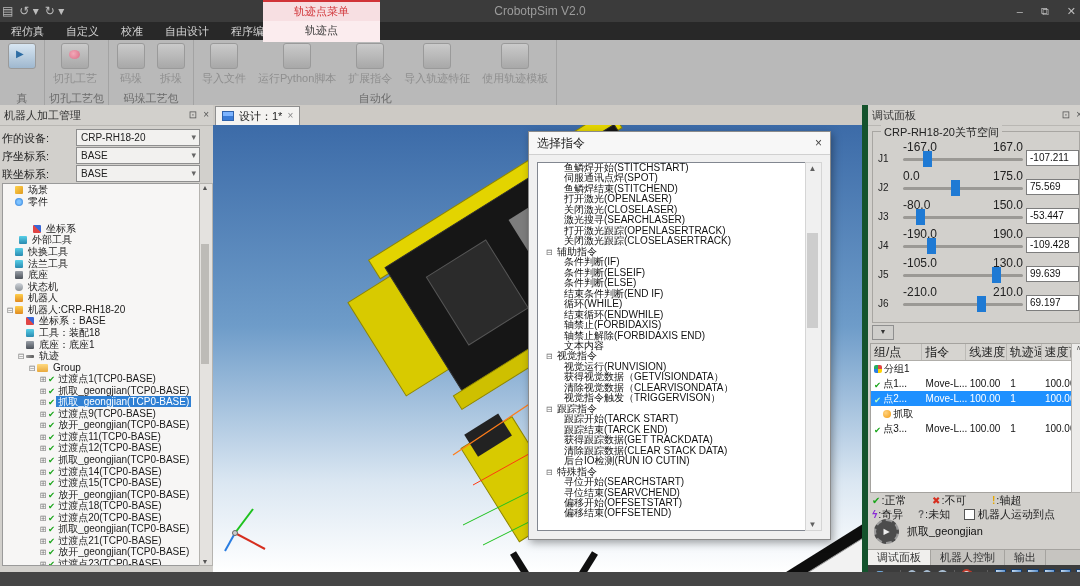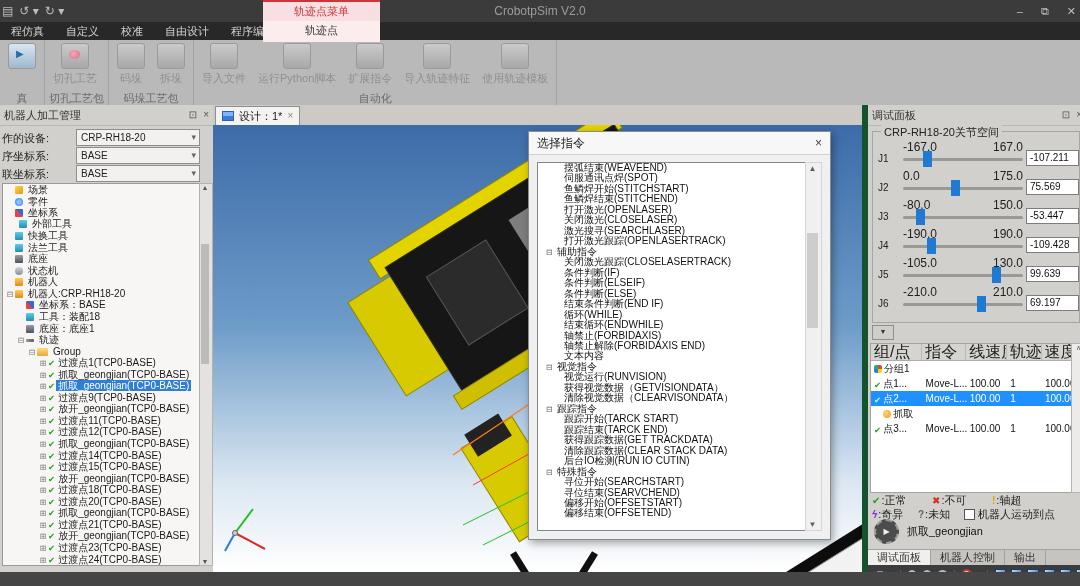--- a/index.html
+++ b/index.html
@@ -98,21 +98,21 @@
   .jtrack{position:absolute;height:3px;background:#9b9995;border-radius:2px;}
   .jthumb{position:absolute;width:9px;height:16px;background:#1f7ad4;}
   .jval{position:absolute;width:48px;height:14px;background:#fff;border:1px solid #7d7d7d;font-size:10px;
         line-height:14px;padding-left:3px;color:#111;}
   #jmore{position:absolute;left:4px;top:220px;width:20px;height:13px;background:#cfcecb;border:1px solid #8f8f8f;
          font-size:7px;text-align:center;line-height:12px;color:#333;}
   #ptable{position:absolute;left:2px;top:238px;width:201px;height:148px;background:#fff;border:1px solid #a5a39f;}
   #ptable-scroll{position:absolute;left:203px;top:238px;width:13px;height:148px;background:#ecebe9;border:1px solid #b5b3af;
          font-size:7px;color:#555;text-align:center;}
   .thead{display:flex;height:16px;background:#d6d4d0;border-bottom:1px solid #b0aeaa;}
-  .thead .tc{font-size:16px;color:#222;line-height:16px;padding-left:3px;border-right:1px solid #bcbab6;
+  .thead .tc{font-size:12px;color:#222;line-height:16px;padding-left:3px;border-right:1px solid #bcbab6;
              white-space:nowrap;overflow:hidden;}
   .prow{display:flex;height:15px;line-height:15px;font-size:10px;color:#111;}
   .prow.sel{background:#1e90ff;color:#fff;}
   .prow .tc{padding-left:3px;white-space:nowrap;overflow:hidden;}
   .pic{display:inline-block;width:8px;height:8px;vertical-align:-1px;margin-right:2px;}
   .pic.group{background:conic-gradient(#e04545 0 25%,#ffd400 0 50%,#2a7de1 0 75%,#27ae60 0);border-radius:2px;}
   .pic.grab{background:radial-gradient(circle at 35% 35%,#ffd27e,#f39c12);border-radius:50%;}
   .pic.check{width:auto;height:auto;color:#19a519;font-size:8.5px;}
   .prow.sel .pic.check{color:#bfffbf;}
   #legend{position:absolute;left:4px;top:388px;width:210px;font-size:11px;color:#222;}
@@ -259,21 +259,21 @@
             <div class="fieldbox">BASE<span class="chev">▾</span></div>
           </div>
           <div class="fieldrow" style="top: 60px;">
             <span class="flabel">联坐标系:</span>
             <div class="fieldbox">BASE<span class="chev">▾</span></div>
           </div>
         </div>
       <div id="tree">
           <div class="trow" style="padding-left: 2px;"><span class="exp"></span><span class="ticon scene"></span><span class="lab">场景</span></div>
           <div class="trow" style="padding-left: 2px;"><span class="exp"></span><span class="ticon part"></span><span class="lab">零件</span></div>
-          <div class="trow" style="padding-left: 2px;"><span class="exp"></span><span class="ticon coord"></span><span class="lab">坐标系</span></div>
+          <div class="trow" style="padding-left: 20px; margin-top: 16px;"><span class="exp"></span><span class="ticon coord"></span><span class="lab">坐标系</span></div>
           <div class="trow" style="padding-left: 6px; font-family: Liberation Mono, monospace;"><span class="exp"></span><span class="ticon tool"></span><span class="lab">外部工具</span></div>
           <div class="trow" style="padding-left: 2px;"><span class="exp"></span><span class="ticon tool"></span><span class="lab">快换工具</span></div>
           <div class="trow" style="padding-left: 2px;"><span class="exp"></span><span class="ticon tool"></span><span class="lab">法兰工具</span></div>
           <div class="trow" style="padding-left: 2px;"><span class="exp"></span><span class="ticon base"></span><span class="lab">底座</span></div>
           <div class="trow" style="padding-left: 2px;"><span class="exp"></span><span class="ticon state"></span><span class="lab">状态机</span></div>
           <div class="trow" style="padding-left: 2px;"><span class="exp"></span><span class="ticon robot"></span><span class="lab">机器人</span></div>
           <div class="trow" style="padding-left: 2px;"><span class="exp">⊟</span><span class="ticon robot"></span><span class="lab">机器人:CRP-RH18-20</span></div>
           <div class="trow" style="padding-left: 13px;"><span class="exp"></span><span class="ticon coord"></span><span class="lab">坐标系：BASE</span></div>
           <div class="trow" style="padding-left: 13px;"><span class="exp"></span><span class="ticon tool"></span><span class="lab">工具：装配18</span></div>
           <div class="trow" style="padding-left: 13px;"><span class="exp"></span><span class="ticon base"></span><span class="lab">底座：底座1</span></div>
@@ -550,43 +550,43 @@
         </div>
     </div>
   </div>
 
   <div id="dialog">
     <div class="dtitle">
       <span>选择指令</span>
       <span class="dclose">×</span>
     </div>
     <div id="cmd-box">
-        <div class="crow child"><span>摆弧结束(WEAVEEND)</span></div>
+        <div class="crow child"><span>鱼鳞焊开始(STITCHSTART)</span></div>
         <div class="crow child"><span>伺服通讯点焊(SPOT)</span></div>
-        <div class="crow child"><span>鱼鳞焊开始(STITCHSTART)</span></div>
         <div class="crow child"><span>鱼鳞焊结束(STITCHEND)</span></div>
         <div class="crow child"><span>打开激光(OPENLASER)</span></div>
         <div class="crow child"><span>关闭激光(CLOSELASER)</span></div>
         <div class="crow child"><span>激光搜寻(SEARCHLASER)</span></div>
         <div class="crow child"><span>打开激光跟踪(OPENLASERTRACK)</span></div>
+        <div class="crow child"><span>关闭激光跟踪(CLOSELASERTRACK)</span></div>
         <div class="crow group"><span class="exp">⊟</span><span>辅助指令</span></div>
-        <div class="crow child"><span>关闭激光跟踪(CLOSELASERTRACK)</span></div>
         <div class="crow child"><span>条件判断(IF)</span></div>
         <div class="crow child"><span>条件判断(ELSEIF)</span></div>
         <div class="crow child"><span>条件判断(ELSE)</span></div>
         <div class="crow child"><span>结束条件判断(END IF)</span></div>
         <div class="crow child"><span>循环(WHILE)</span></div>
         <div class="crow child"><span>结束循环(ENDWHILE)</span></div>
         <div class="crow child"><span>轴禁止(FORBIDAXIS)</span></div>
         <div class="crow child"><span>轴禁止解除(FORBIDAXIS END)</span></div>
         <div class="crow child"><span>文本内容</span></div>
         <div class="crow group"><span class="exp">⊟</span><span>视觉指令</span></div>
         <div class="crow child"><span>视觉运行(RUNVISION)</span></div>
         <div class="crow child"><span>获得视觉数据（GETVISIONDATA）</span></div>
         <div class="crow child"><span>清除视觉数据（CLEARVISONDATA）</span></div>
+        <div class="crow child"><span>视觉指令触发（TRIGGERVISON）</span></div>
         <div class="crow group"><span class="exp">⊟</span><span>跟踪指令</span></div>
         <div class="crow child"><span>跟踪开始(TARCK START)</span></div>
         <div class="crow child"><span>跟踪结束(TARCK END)</span></div>
         <div class="crow child"><span>获得跟踪数据(GET TRACKDATA)</span></div>
         <div class="crow child"><span>清除跟踪数据(CLEAR STACK DATA)</span></div>
         <div class="crow child"><span>后台IO检测(RUN IO CUTIN)</span></div>
         <div class="crow group"><span class="exp">⊟</span><span>特殊指令</span></div>
         <div class="crow child"><span>寻位开始(SEARCHSTART)</span></div>
         <div class="crow child"><span>寻位结束(SEARVCHEND)</span></div>
         <div class="crow child"><span>偏移开始(OFFSETSTART)</span></div>

